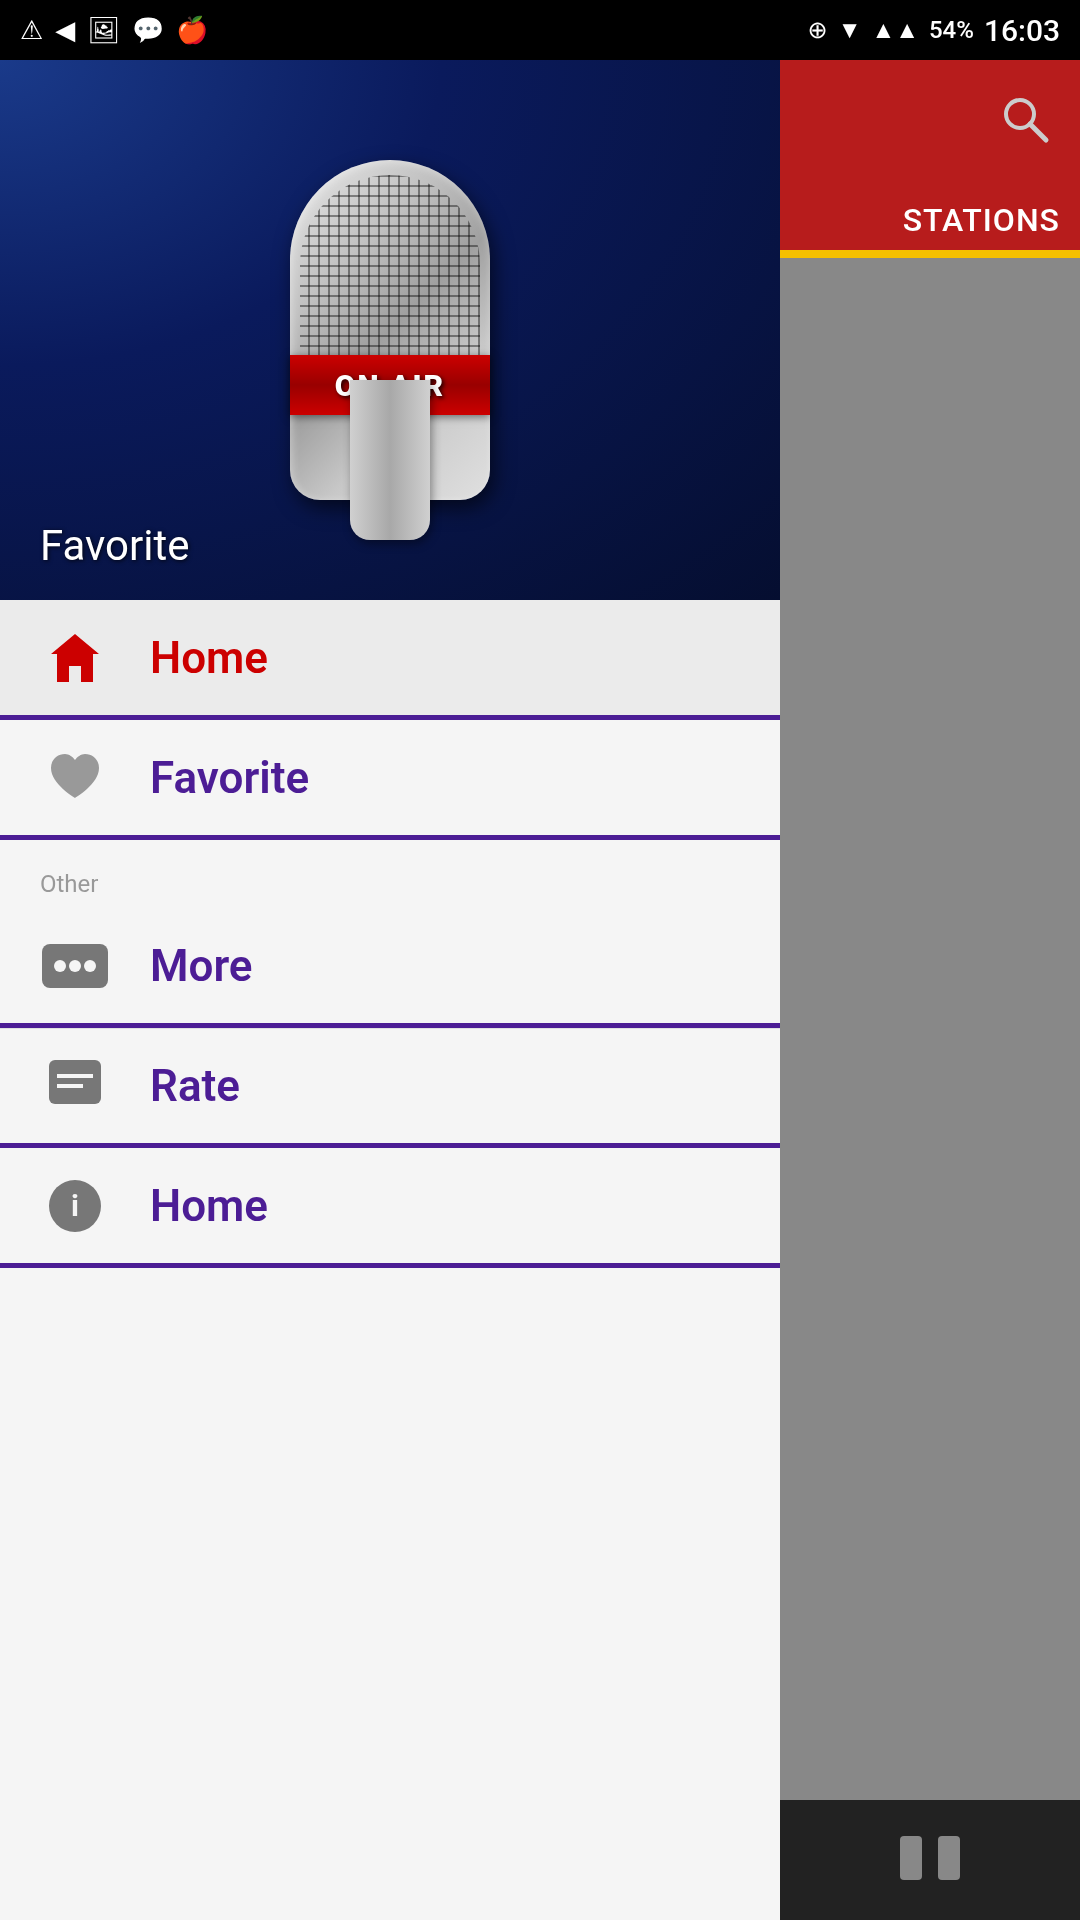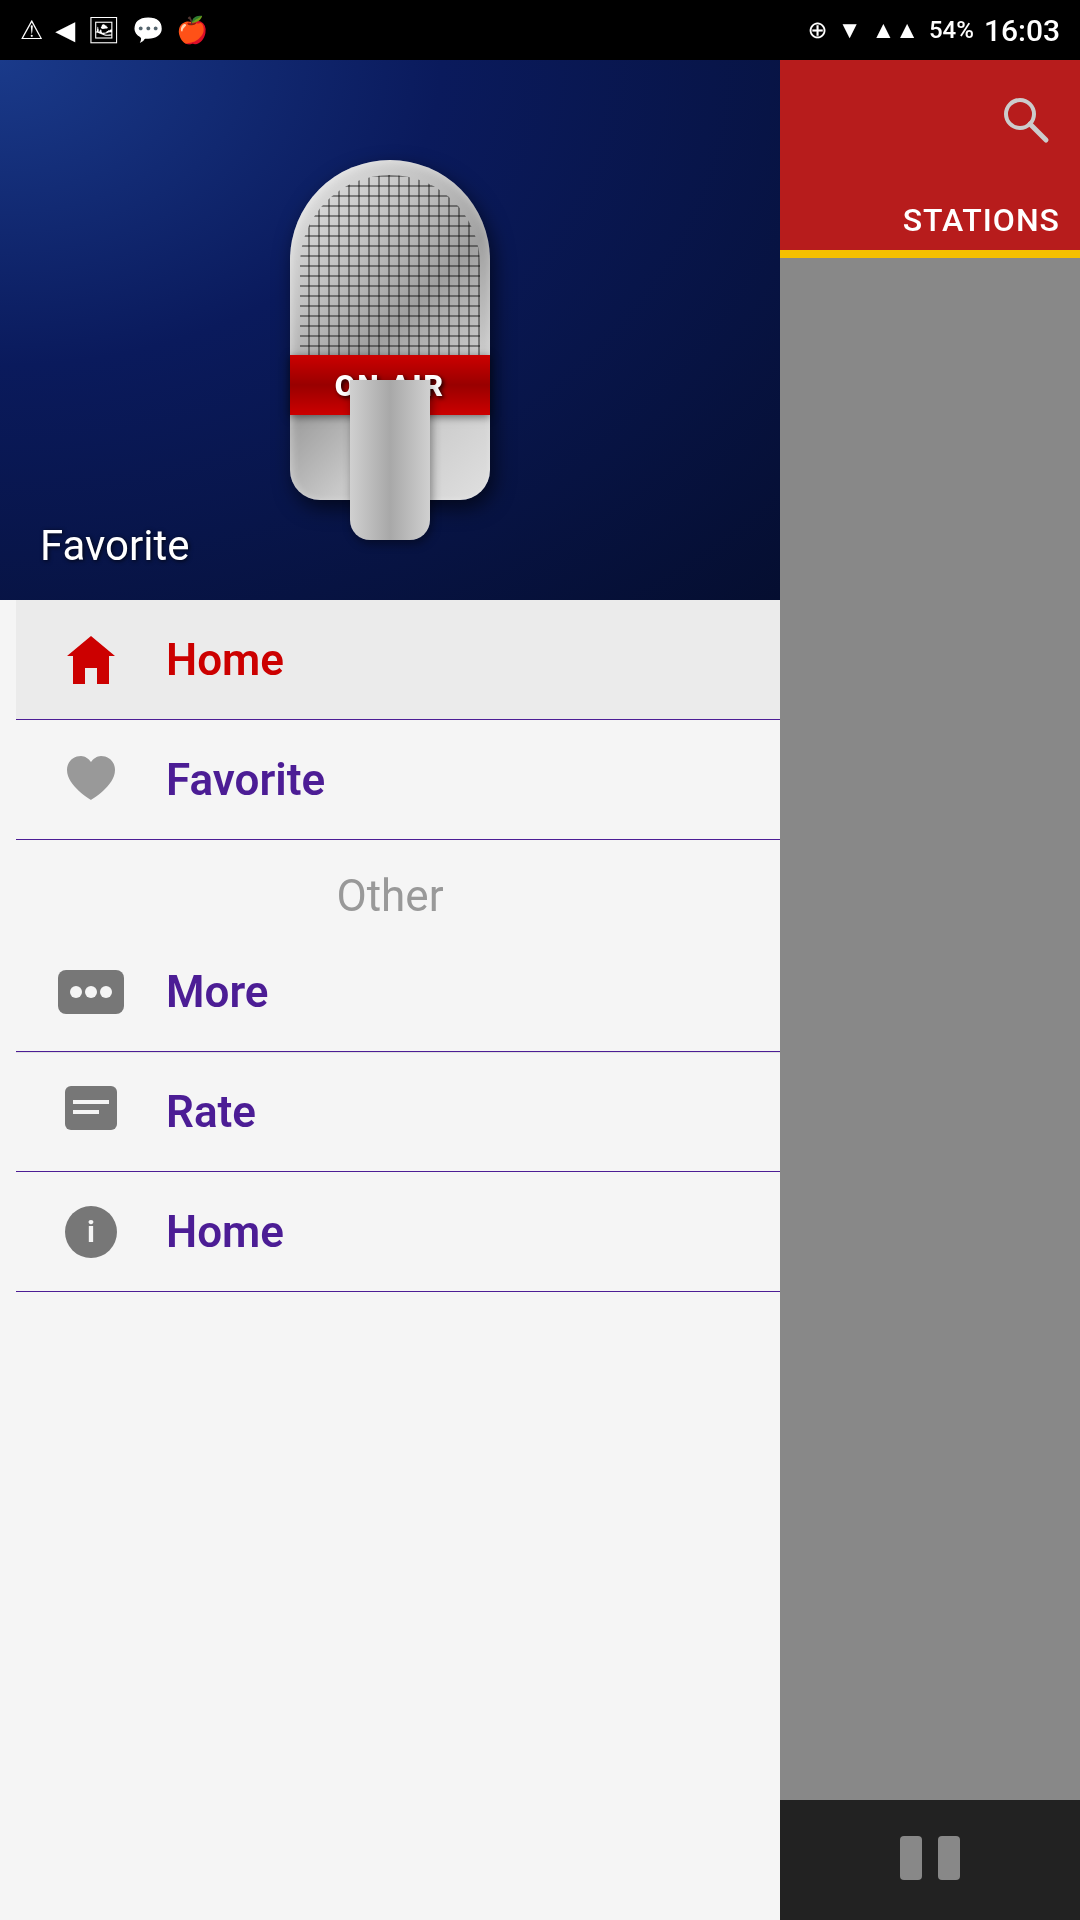--- a/index.html
+++ b/index.html
@@ -173,23 +173,22 @@
       text-shadow: 1px 1px 4px rgba(0,0,0,0.8);
     }
 
     
     .nav-item {
       display: flex;
       align-items: center;
       padding: 12px 40px;
       height: 120px;
       cursor: pointer;
-      border-bottom: 1px solid #4c1d95;
+      border-bottom: 5px solid #4c1d95;
       background: #f5f5f5;
-      margin-left: 16px;
     }
 
     .nav-item.active {
       background: #ebebeb;
     }
 
     .nav-icon {
       width: 70px;
       height: 70px;
       display: flex;
@@ -204,24 +203,23 @@
       font-weight: 600;
       color: #4c1d95;
     }
 
     .nav-label.active-label {
       color: #cc0000;
     }
 
     .section-header {
       padding: 30px 40px 10px 40px;
-      font-size: 44px;
+      font-size: 24px;
       color: #999;
       font-weight: 400;
-      text-align: center;
     }
 
     
     .right-panel {
       width: 300px;
       height: 100%;
       background: #888;
       position: relative;
     }
 

